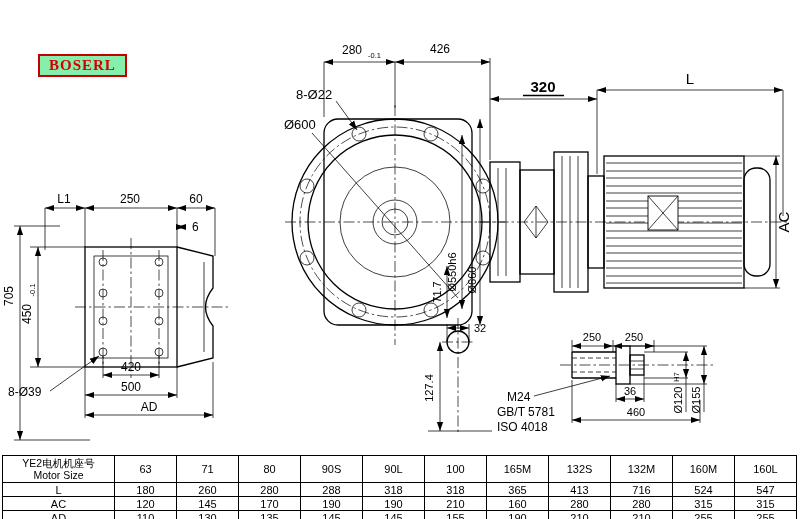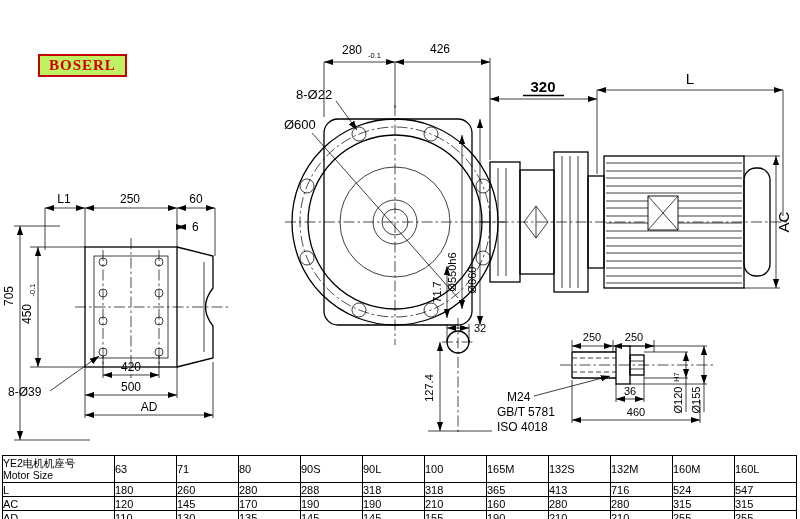--- a/index.html
+++ b/index.html
@@ -2,32 +2,32 @@
 <html><head>
 <meta charset="utf-8">
 <style>
   html,body{margin:0;padding:0;background:#fff;}
   #stage{position:relative;width:800px;height:519px;background:#fff;overflow:hidden;
          font-family:"Liberation Sans","DejaVu Sans",sans-serif;color:#000;}
   #title{position:absolute;left:4px;top:0px;font-size:22px;font-weight:bold;
          font-family:"DejaVu Sans","Liberation Sans",sans-serif;letter-spacing:0.5px;}
   #logo{position:absolute;left:38px;top:54px;border:2px solid #c40000;color:#d40000;
         font-family:"Liberation Serif","DejaVu Serif",serif;font-weight:bold;
-        font-size:15px;padding:1px 9px;letter-spacing:1px;background:#bef264;}
+        font-size:15px;padding:1px 9px;letter-spacing:1px;background:#86efac;}
   svg{position:absolute;left:0;top:0;}
   svg text{font-family:"Liberation Sans","DejaVu Sans",sans-serif;font-size:12px;fill:#000;}
   .o{fill:none;stroke:#000;stroke-width:1.3;}
   .t{fill:none;stroke:#000;stroke-width:0.75;}
   .cl{fill:none;stroke:#000;stroke-width:0.7;stroke-dasharray:11 3 2.5 3;}
   .hd{fill:none;stroke:#000;stroke-width:0.75;stroke-dasharray:5 3;}
   .s11{font-size:11px;} .s13{font-size:13px;} .s15{font-size:15px;}
   .sm{font-size:7.5px;} .b{font-weight:bold;}
   .spec-table{position:absolute;left:2px;top:455px;width:794px;border-collapse:collapse;
               table-layout:fixed;background:#fff;}
-  .spec-table td{border:1px solid #000;text-align:left;vertical-align:middle;
+  .spec-table td{border:1px solid #000;text-align:center;vertical-align:middle;
                  font-size:11px;line-height:12px;padding:0;height:13px;overflow:hidden;}
   .spec-table tr.hdr td{height:26px;}
   .hcell div{font-size:10.5px;line-height:12px;}
 </style>
 </head>
 <body>
 
 <div id="stage">
 
   <div id="logo">BOSERL</div>

